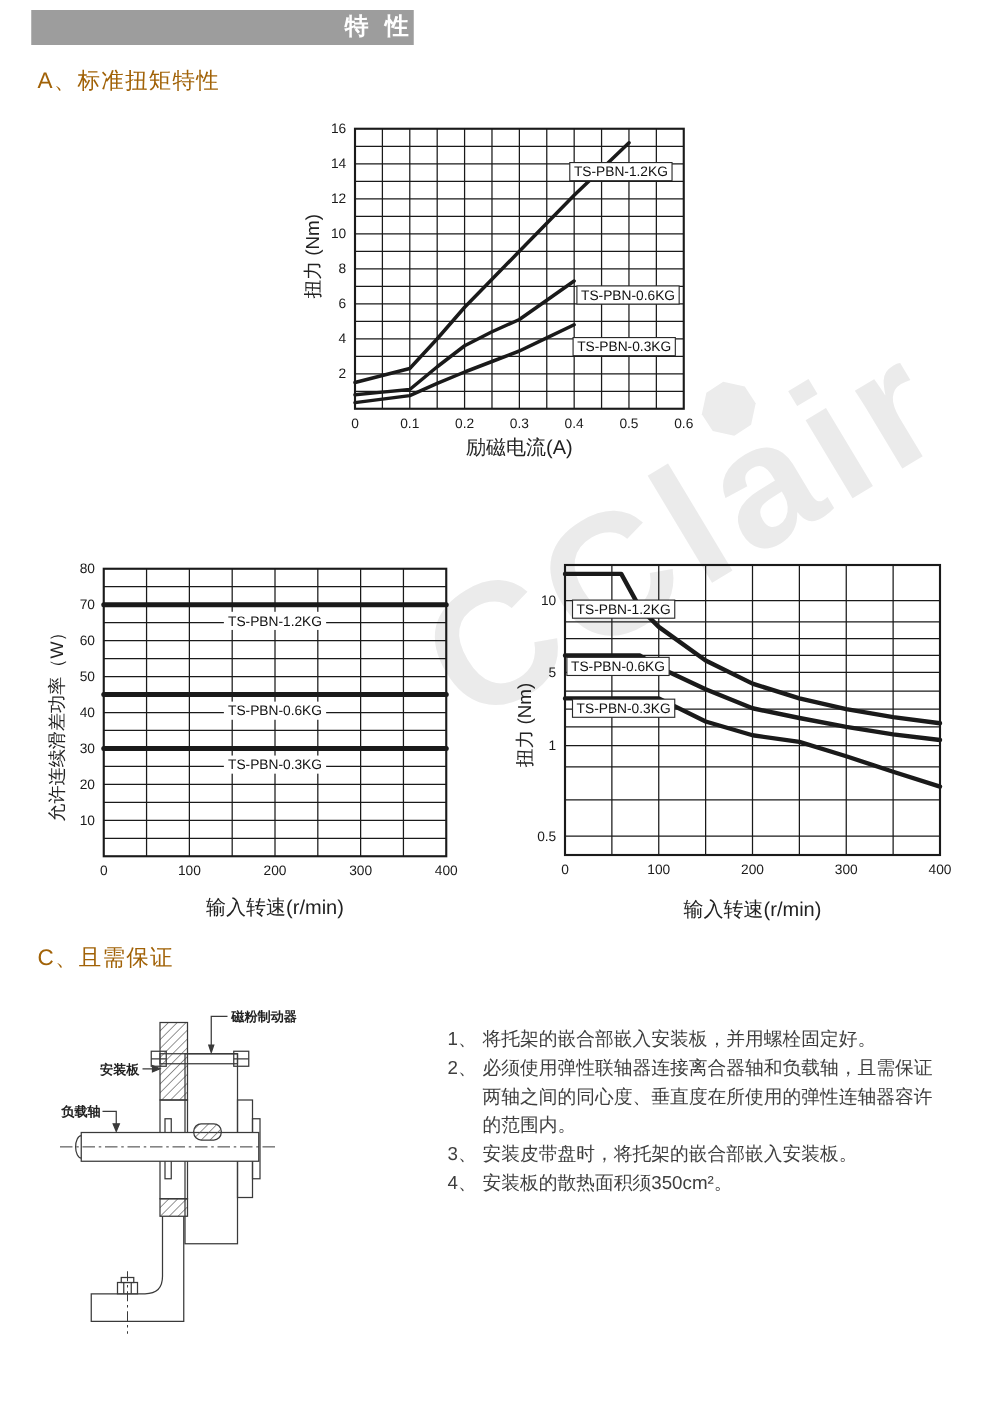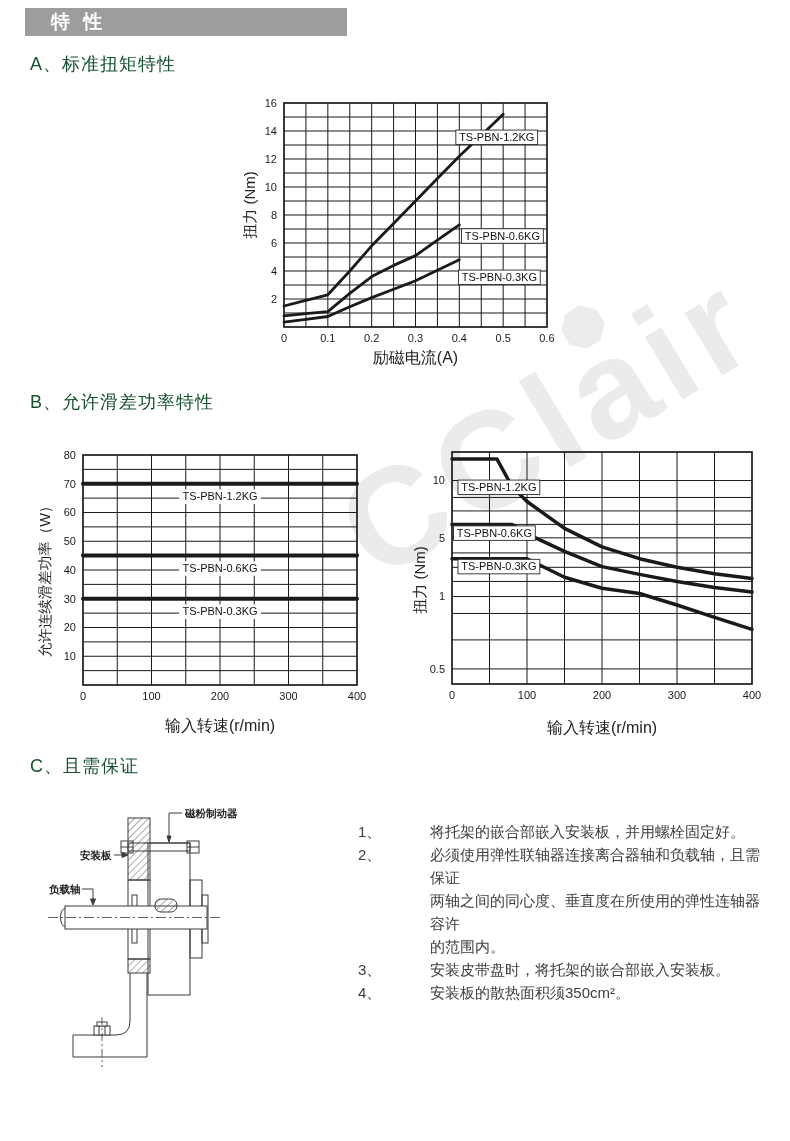--- a/index.html
+++ b/index.html
@@ -5,52 +5,51 @@
   html,body{margin:0;padding:0;background:#fff;}
   .page{position:relative;width:790px;height:1141px;background:#fff;overflow:hidden;
         font-family:"Liberation Sans","DejaVu Sans",sans-serif;}
   .watermark{position:absolute;left:312px;top:474px;font-size:138px;font-weight:700;
              color:#ebebeb;transform:rotate(-31deg);transform-origin:0 0;
              white-space:nowrap;letter-spacing:8px;}
   .octagon{position:absolute;left:562px;top:306px;width:42px;height:42px;background:#ececec;
            clip-path:polygon(29% 2%,71% 2%,98% 29%,98% 71%,71% 98%,29% 98%,2% 71%,2% 29%);
            transform:rotate(12deg);}
   .hdr-bar{position:absolute;left:25px;top:8px;width:296px;height:28px;background:#9d9d9d;
-           color:#fff;font-size:19px;font-weight:bold;line-height:28px;padding-left:26px;
-           letter-spacing:4px;}
-  .sec-h{position:absolute;font-size:18px;color:#14532d;letter-spacing:1px;}
+           color:#fff;font-size:19px;font-weight:bold;line-height:28px;padding-left:10px;
+           letter-spacing:4px;text-align:right;}
+  .sec-h{position:absolute;font-size:18px;color:#a16207;letter-spacing:1px;}
   #h-a{left:30px;top:52px;}
   #h-b{left:30px;top:390px;}
   #h-c{left:30px;top:754px;}
   svg.chart{position:absolute;overflow:visible;}
   #chart0{left:230px;top:95px;width:330px;height:280px;}
   #chart1{left:28px;top:440px;width:345px;height:300px;}
   #chart2{left:405px;top:438px;width:360px;height:310px;}
   #diagram{position:absolute;left:30px;top:795px;width:320px;height:330px;}
   .notes{position:absolute;left:358px;top:820px;width:404px;}
   .notes-title{font-size:17px;color:#9b9b9b;letter-spacing:2px;margin-bottom:17px;}
   .note-item{display:flex;font-size:15px;color:#3e3e3e;line-height:23px;}
   .note-num{flex:0 0 28px;}
-  .note-text{flex:1;white-space:pre-line;margin-left:44px;}
+  .note-text{flex:1;white-space:pre-line;}
   .dlabel{font-size:10.5px;font-weight:600;fill:#222;}
 </style>
 </head>
 <body>
 
 <div class="page">
 
   <div class="watermark">CClair</div>
   <div class="octagon"></div>
 
   <div class="hdr-bar">
     <span>特  性</span>
   </div>
 
   <div class="sec-h" id="h-a">A、标准扭矩特性</div>
-  <div class="sec-h" id="h-b">B、允许滑差功率特性</div>
   <div class="sec-h" id="h-c">C、且需保证</div>
 
   <svg class="chart" id="chart0" viewBox="0 0 330 280">
       <g stroke="#1a1a1a" stroke-width="1">
         <line x1="75.91666666666667" y1="8" x2="75.91666666666667" y2="232"></line>
         <line x1="97.83333333333334" y1="8" x2="97.83333333333334" y2="232"></line>
         <line x1="119.75000000000001" y1="8" x2="119.75000000000001" y2="232"></line>
         <line x1="141.66666666666669" y1="8" x2="141.66666666666669" y2="232"></line>
         <line x1="163.58333333333334" y1="8" x2="163.58333333333334" y2="232"></line>
         <line x1="185.50000000000003" y1="8" x2="185.50000000000003" y2="232"></line>

